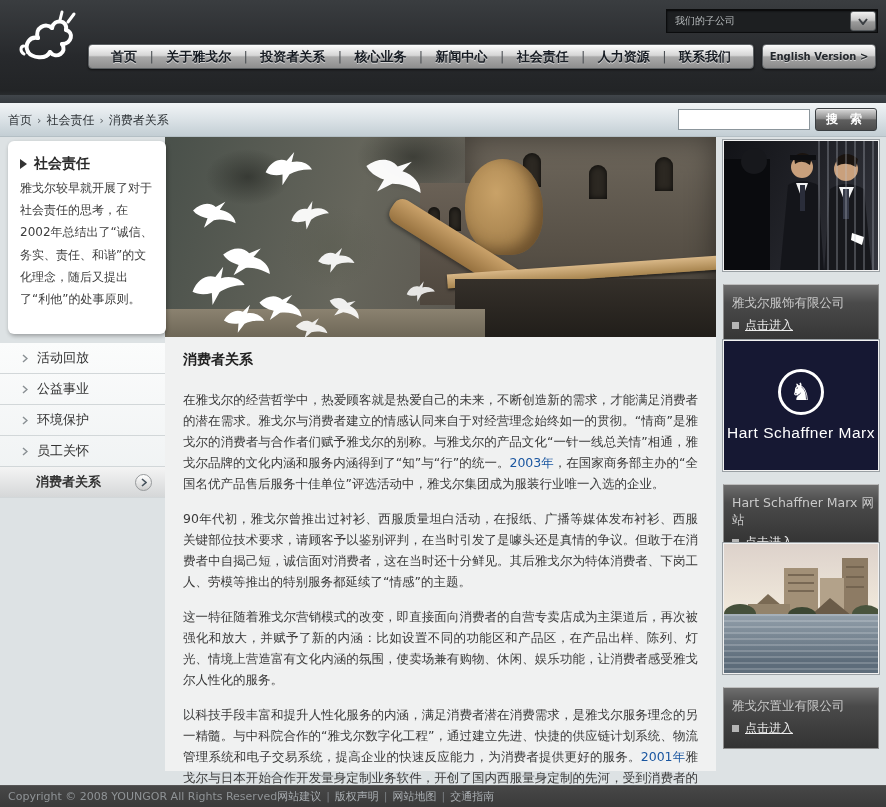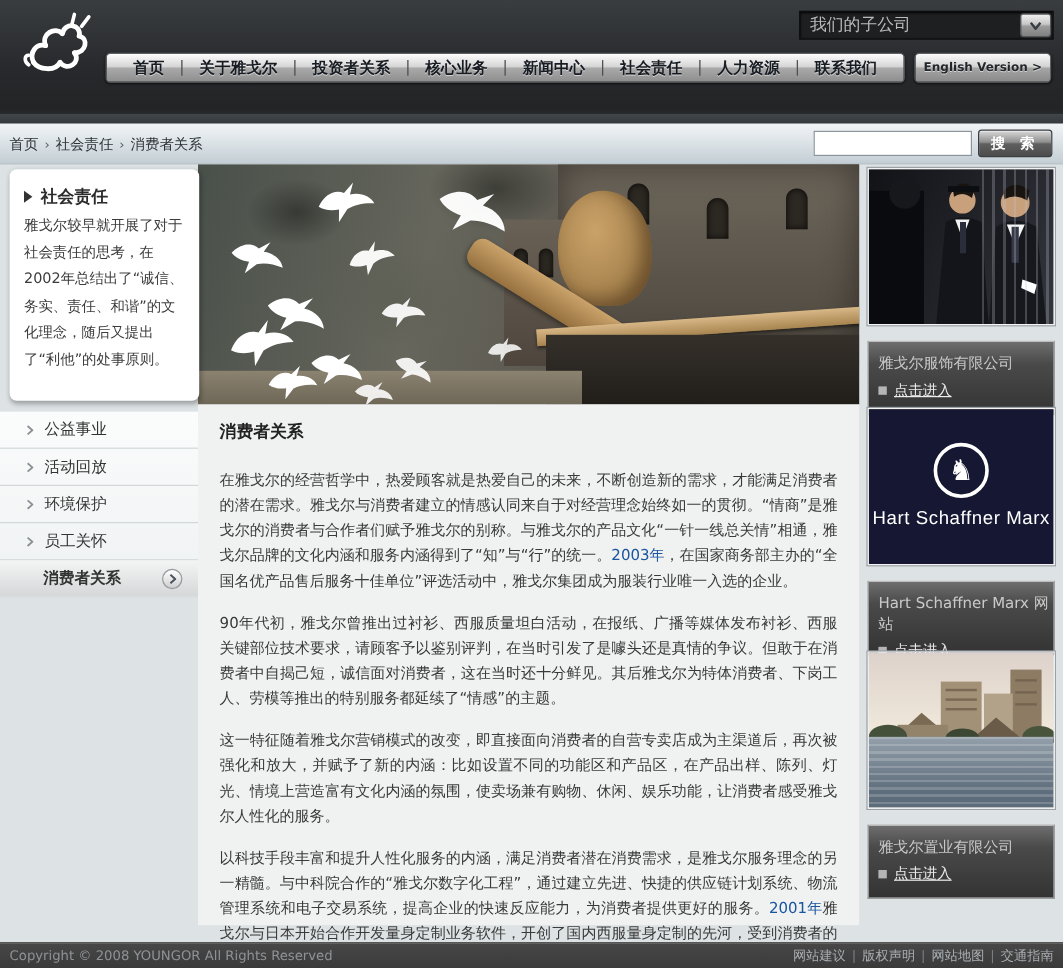--- a/index.html
+++ b/index.html
@@ -9,21 +9,21 @@
 
   
   .header { position:absolute; left:0; top:0; width:886px; height:103px;
     background:linear-gradient(180deg,#3a3d40 0%,#27292c 55%,#222426 88%,#34383c 100%); }
   .header-strip { position:absolute; left:0; top:95px; width:886px; height:8px;
     background:linear-gradient(180deg,#41464b,#353a3f); }
   .logo { position:absolute; left:16px; top:8px; width:66px; height:66px; }
   .subsidiary { position:absolute; right:8px; top:9px; width:212px; height:24px;
     background:#1d1f21; border:1px solid #0b0c0d; box-shadow:inset 0 1px 2px rgba(0,0,0,.8);
     display:flex; align-items:center; }
-  .subsidiary-label { flex:1; color:#b9bdbf; font-size:14px; padding-left:8px; }
+  .subsidiary-label { flex:1; color:#b9bdbf; font-size:10px; padding-left:8px; }
   .subsidiary-btn { width:26px; height:20px; margin-right:1px; border-radius:3px;
     background:linear-gradient(180deg,#f2f2f2,#c7c7c7 45%,#9b9b9b 55%,#808080);
     border:1px solid #55595c; display:flex; align-items:center; justify-content:center; cursor:pointer; }
   .navbar { position:absolute; left:88px; top:44px; width:666px; height:25px; border-radius:4px;
     background:linear-gradient(180deg,#fdfdfd 0%,#d6d6d6 45%,#a9a9a9 52%,#8e8e8e 100%);
     border:1px solid #5c6063; box-shadow:0 1px 2px rgba(0,0,0,.6);
     display:flex; align-items:center; justify-content:space-between; padding:0 22px;
     font-size:13px; font-weight:bold; color:#171c23; }
   .nav-item { cursor:pointer; text-shadow:0 1px 0 rgba(255,255,255,.55); white-space:nowrap; }
   .nav-sep { color:#4c5054; font-weight:normal; }
@@ -130,21 +130,21 @@
   .hsm-text { color:#fff; font-size:15.5px; font-family:"Liberation Sans",sans-serif; letter-spacing:.5px; }
   .art-estate { position:absolute; inset:0; background:linear-gradient(180deg,#ddd2cb 0%,#efe7da 48%,#e8e0d2 55%); }
   .art-estate .water { position:absolute; left:0; bottom:0; width:100%; height:46%;
     background:linear-gradient(180deg,#93a0ab,#5d6c7a 80%); }
   .art-estate .water:after { content:""; position:absolute; inset:0;
     background:repeating-linear-gradient(180deg, rgba(255,255,255,.18) 0 2px, transparent 2px 6px); }
 
   
   .footer { position:absolute; left:0; top:785px; width:886px; height:22px;
     background:linear-gradient(180deg,#474747,#3a3a3a); border-top:1px solid #565656;
-    display:flex; align-items:center; justify-content:space-between; padding:0 8px; }
+    display:flex; align-items:center; justify-content:flex-start; padding:0 8px; }
   .footer-copy { font-size:11px; color:#8f9396; }
   .footer-links { display:flex; align-items:center; gap:5px; font-size:11px; color:#a9aeb2; }
   .footer-links .lnk { cursor:pointer; }
   .footer-links .sep { color:#7a7e82; }
 </style>
 </head>
 <body>
 
 <div id="page">
 
@@ -243,27 +243,27 @@
       <span>社会责任</span>
     </div>
     <div class="intro-text">雅戈尔较早就开展了对于社会责任的思考，在2002年总结出了“诚信、务实、责任、和谐”的文化理念，随后又提出了“利他”的处事原则。</div>
   </div>
 
   <div class="side-menu">
     <div class="menu-item">
       <svg class="chev" width="6" height="9" viewBox="0 0 6 9">
           <path d="M1 1 L5 4.5 L1 8" fill="none" stroke="#8a9094" stroke-width="1.5"></path>
         </svg>
-      <span class="label">公益事业</span>
+      <span class="label">活动回放</span>
     </div>
     <div class="menu-item">
       <svg class="chev" width="6" height="9" viewBox="0 0 6 9">
           <path d="M1 1 L5 4.5 L1 8" fill="none" stroke="#8a9094" stroke-width="1.5"></path>
         </svg>
-      <span class="label">活动回放</span>
+      <span class="label">公益事业</span>
     </div>
     <div class="menu-item">
       <svg class="chev" width="6" height="9" viewBox="0 0 6 9">
           <path d="M1 1 L5 4.5 L1 8" fill="none" stroke="#8a9094" stroke-width="1.5"></path>
         </svg>
       <span class="label">环境保护</span>
     </div>
     <div class="menu-item">
       <svg class="chev" width="6" height="9" viewBox="0 0 6 9">
           <path d="M1 1 L5 4.5 L1 8" fill="none" stroke="#8a9094" stroke-width="1.5"></path>

